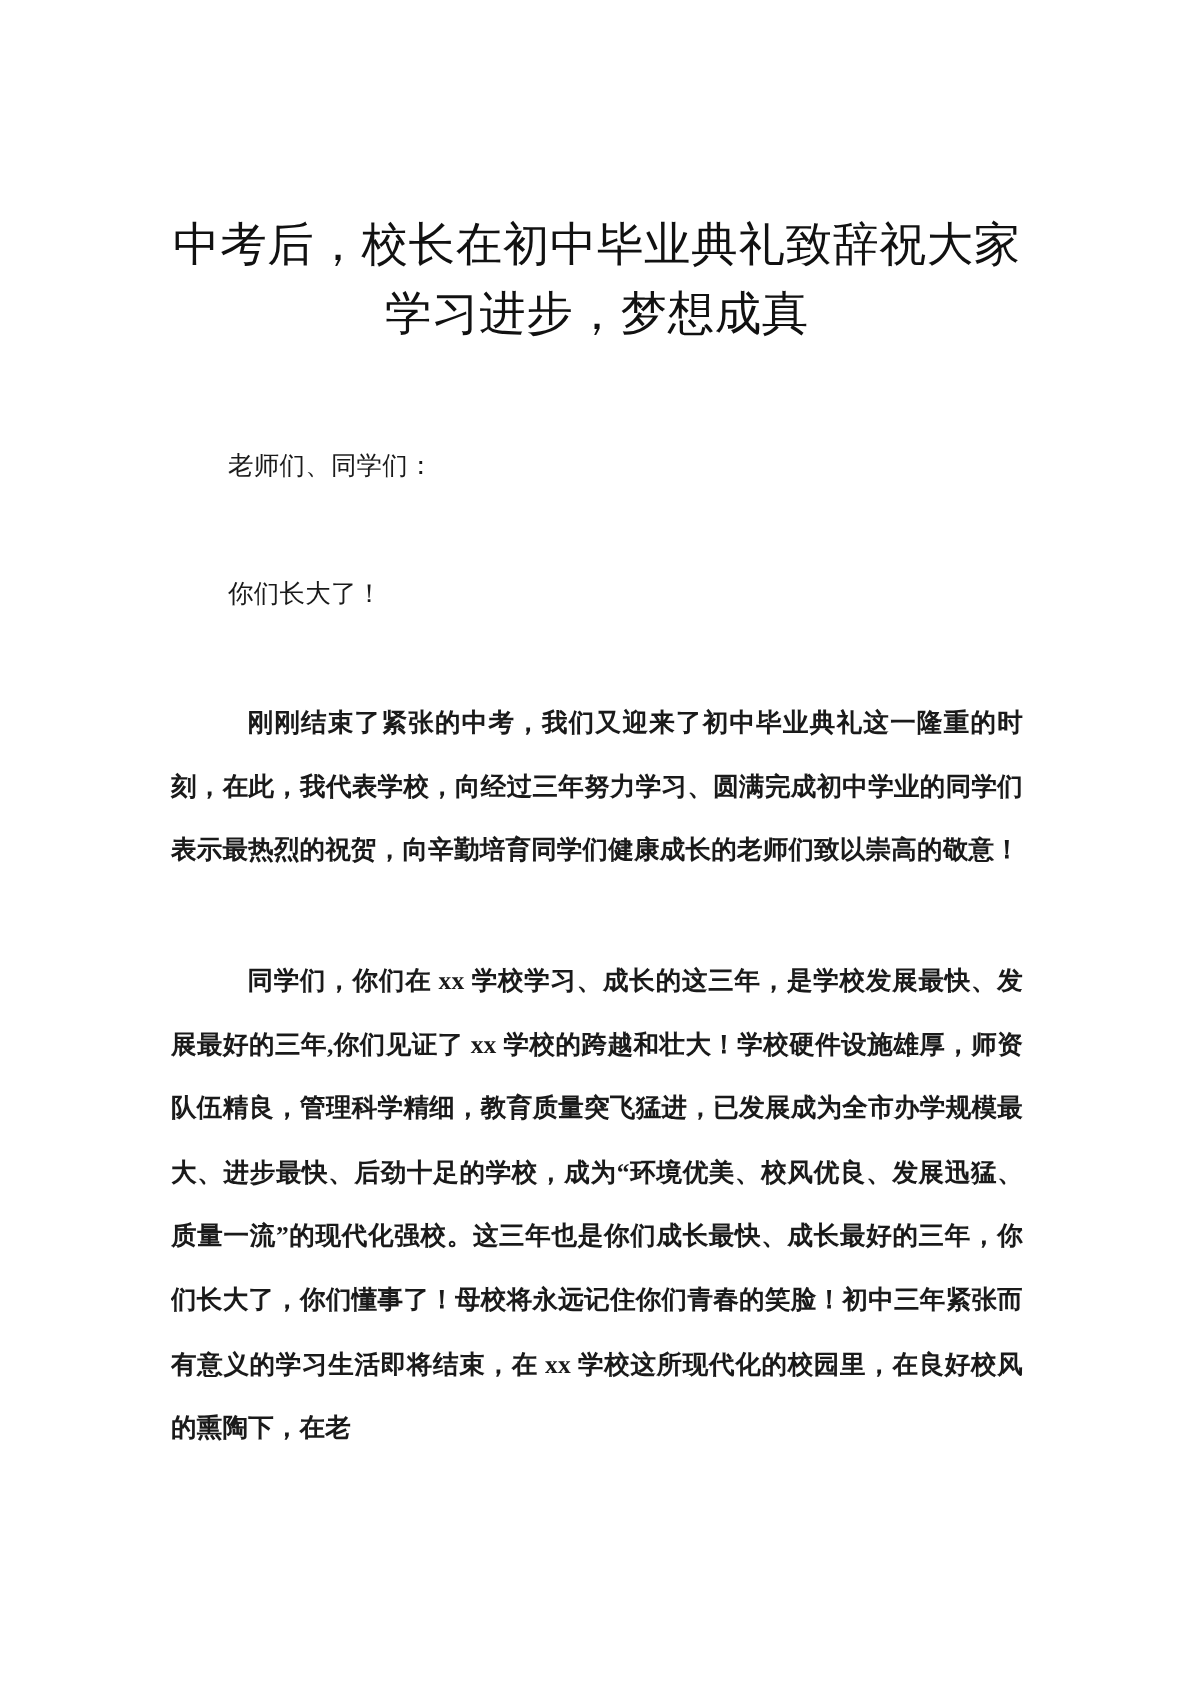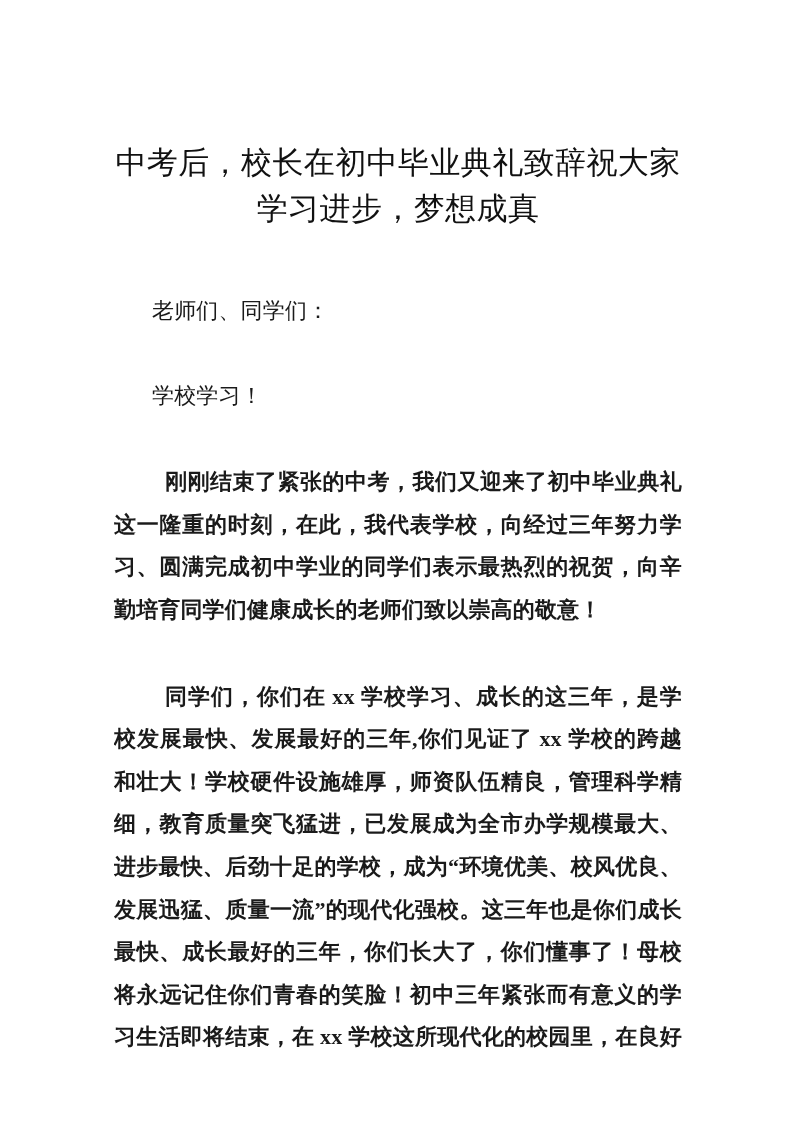--- a/index.html
+++ b/index.html
@@ -44,21 +44,21 @@
     color: #111111;
   }
 
   
   .salutation-block {
     margin-top: 58px;
   }
 
   .para {
     margin: 0;
-    font-size: 22px;
+    font-size: 17px;
     line-height: 42.6px;
     text-align: justify;
     text-justify: inter-ideograph;
     letter-spacing: 0.15px;
     color: #1a1a1a;
   }
 
   .para.salutation {
     text-indent: 38px;
   }
@@ -97,21 +97,21 @@
 
 <div class="page">
 
   <div class="doc-body">
 
     <h1 class="doc-title">中考后，校长在初中毕业典礼致辞祝大家学习进步，梦想成真</h1>
 
     <div class="salutation-block">
       <p class="para salutation">老师们、同学们：</p>
 
-      <p class="para greeting">学校学习！</p>
+      <p class="para greeting">你们长大了！</p>
     </div>
 
     <p class="para indent2 gap-before">刚刚结束了紧张的中考，我们又迎来了初中毕业典礼这一隆重的时刻，在此，我代表学校，向经过三年努力学习、圆满完成初中学业的同学们表示最热烈的祝贺，向辛勤培育同学们健康成长的老师们致以崇高的敬意！</p>
 
     <p class="para indent2 gap-before clipped">同学们，你们在 xx 学校学习、成长的这三年，是学校发展最快、发展最好的三年,你们见证了 xx 学校的跨越和壮大！学校硬件设施雄厚，师资队伍精良，管理科学精细，教育质量突飞猛进，已发展成为全市办学规模最大、进步最快、后劲十足的学校，成为“环境优美、校风优良、发展迅猛、质量一流”的现代化强校。这三年也是你们成长最快、成长最好的三年，你们长大了，你们懂事了！母校将永远记住你们青春的笑脸！初中三年紧张而有意义的学习生活即将结束，在 xx 学校这所现代化的校园里，在良好校风的熏陶下，在老</p>
 
   </div>
 
   <div class="doc-sheet-edge"></div>
 </div>

